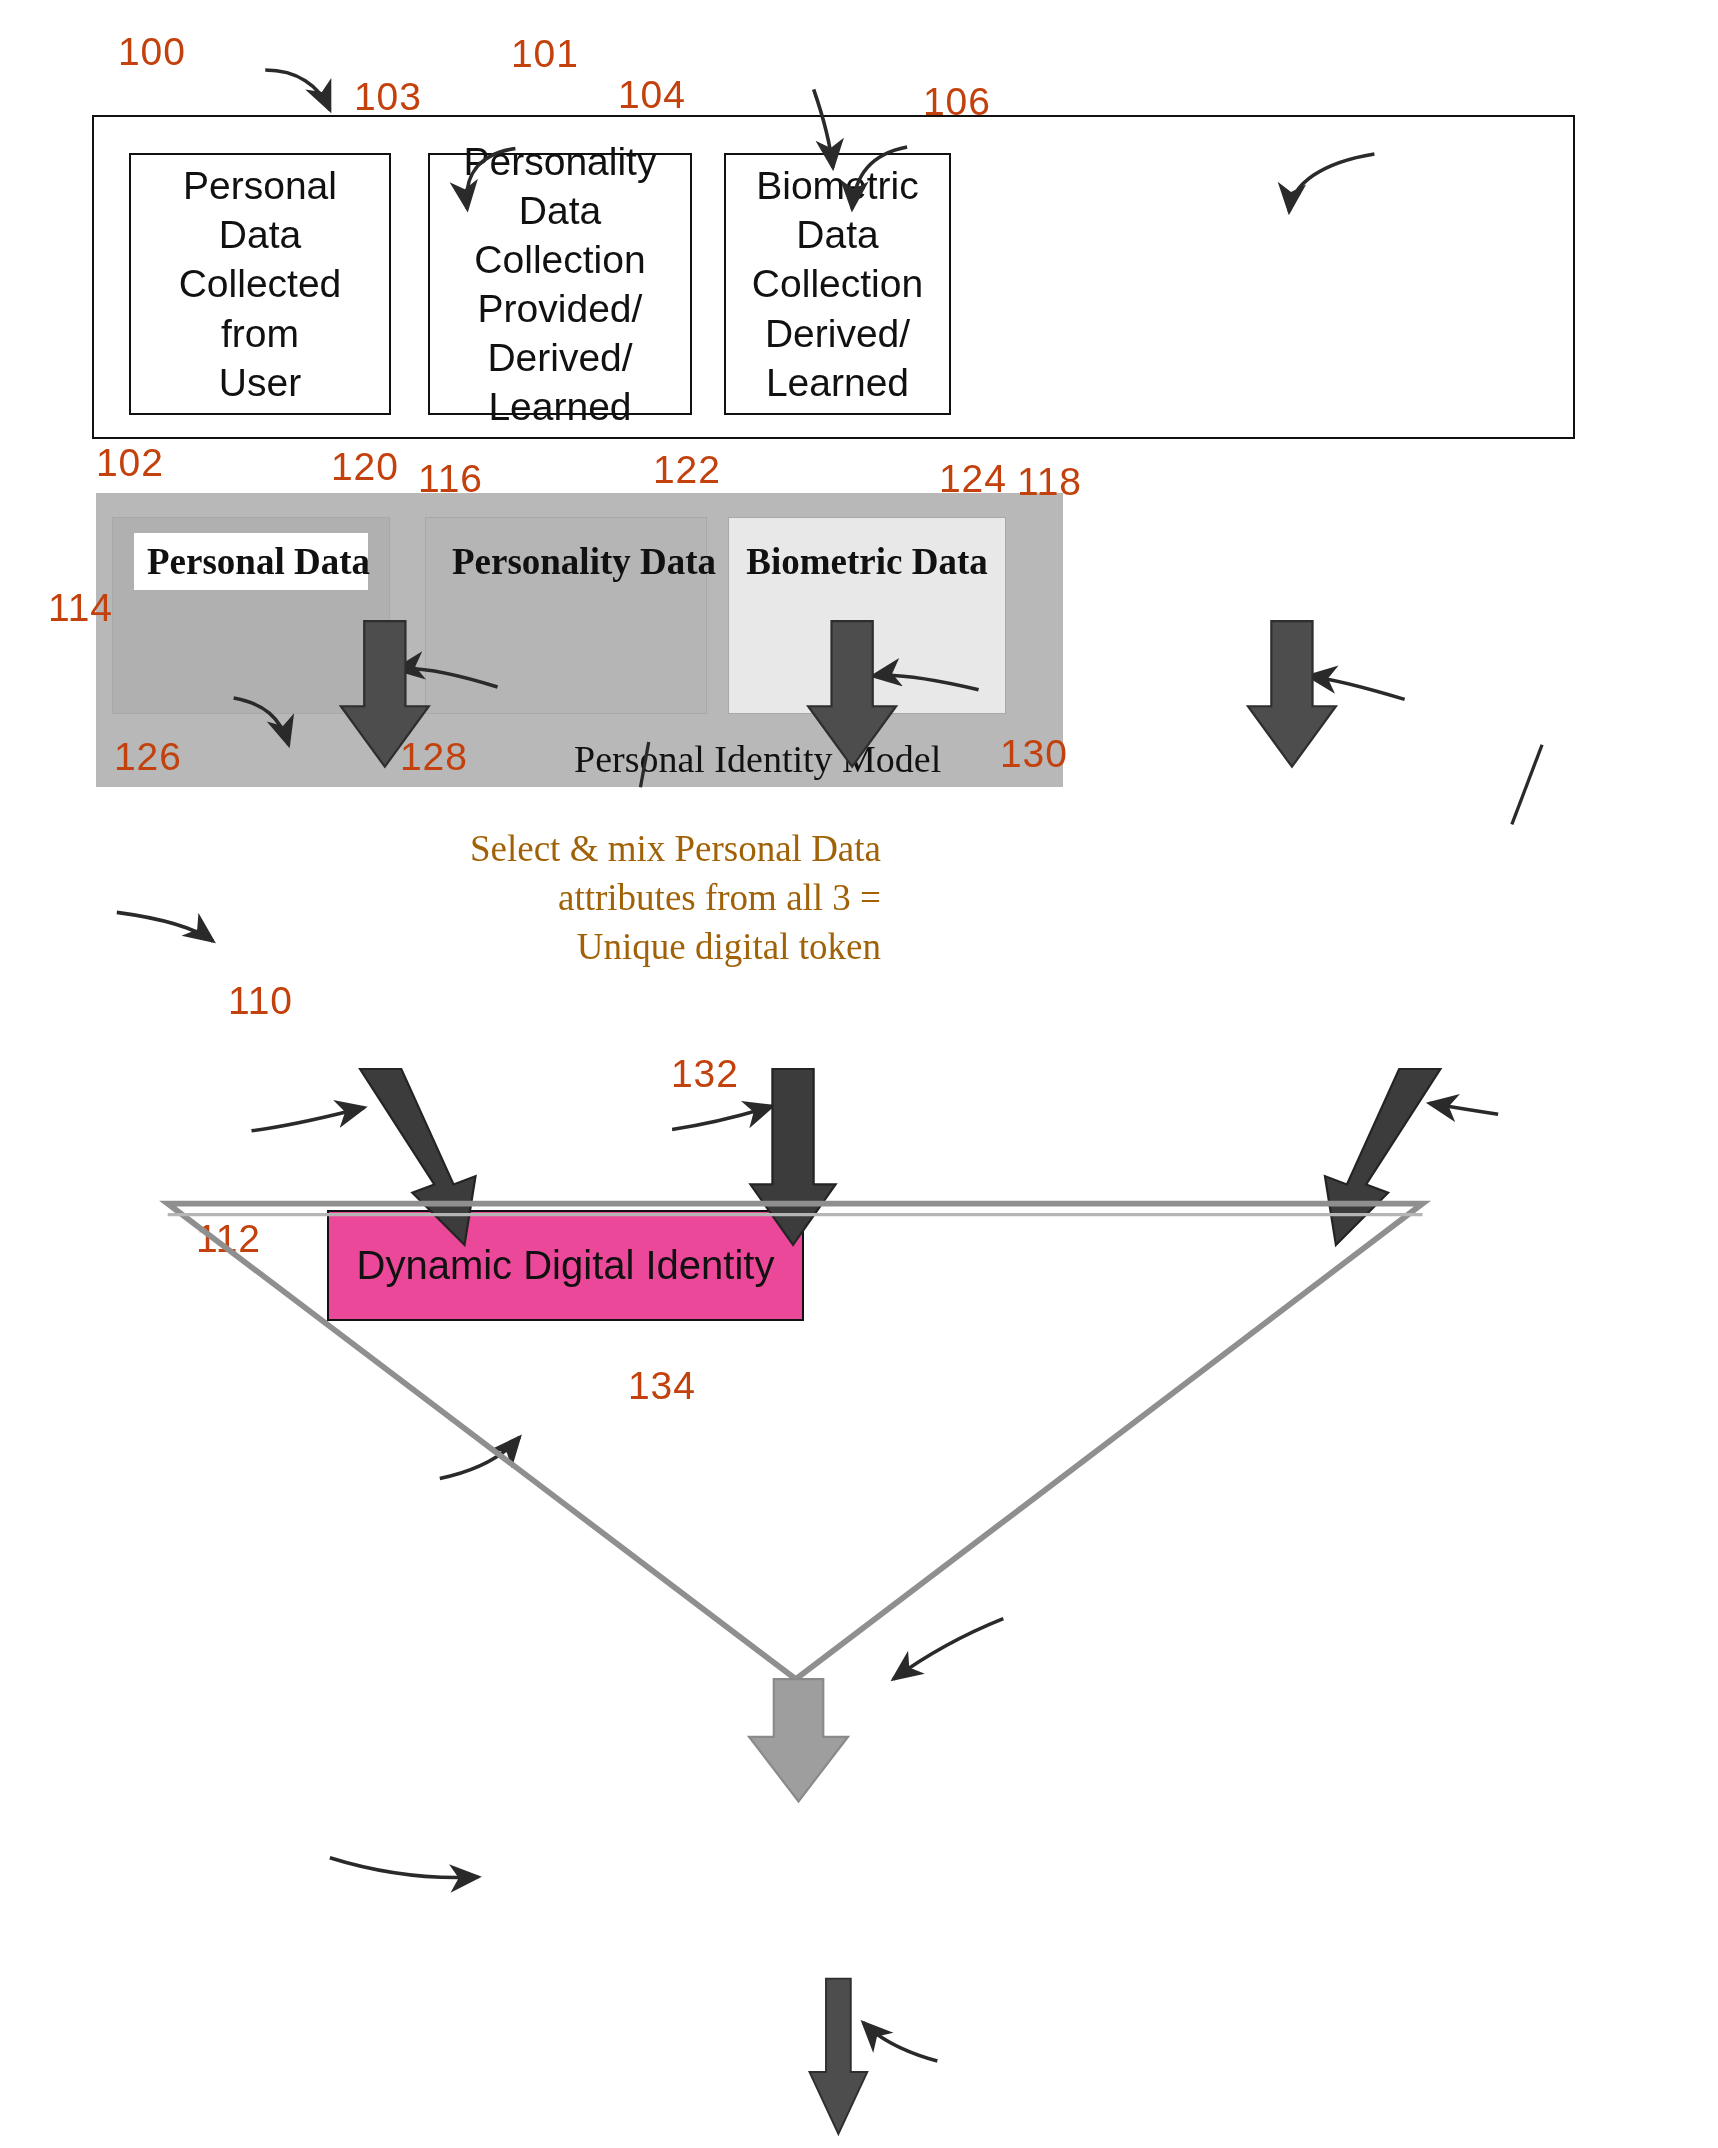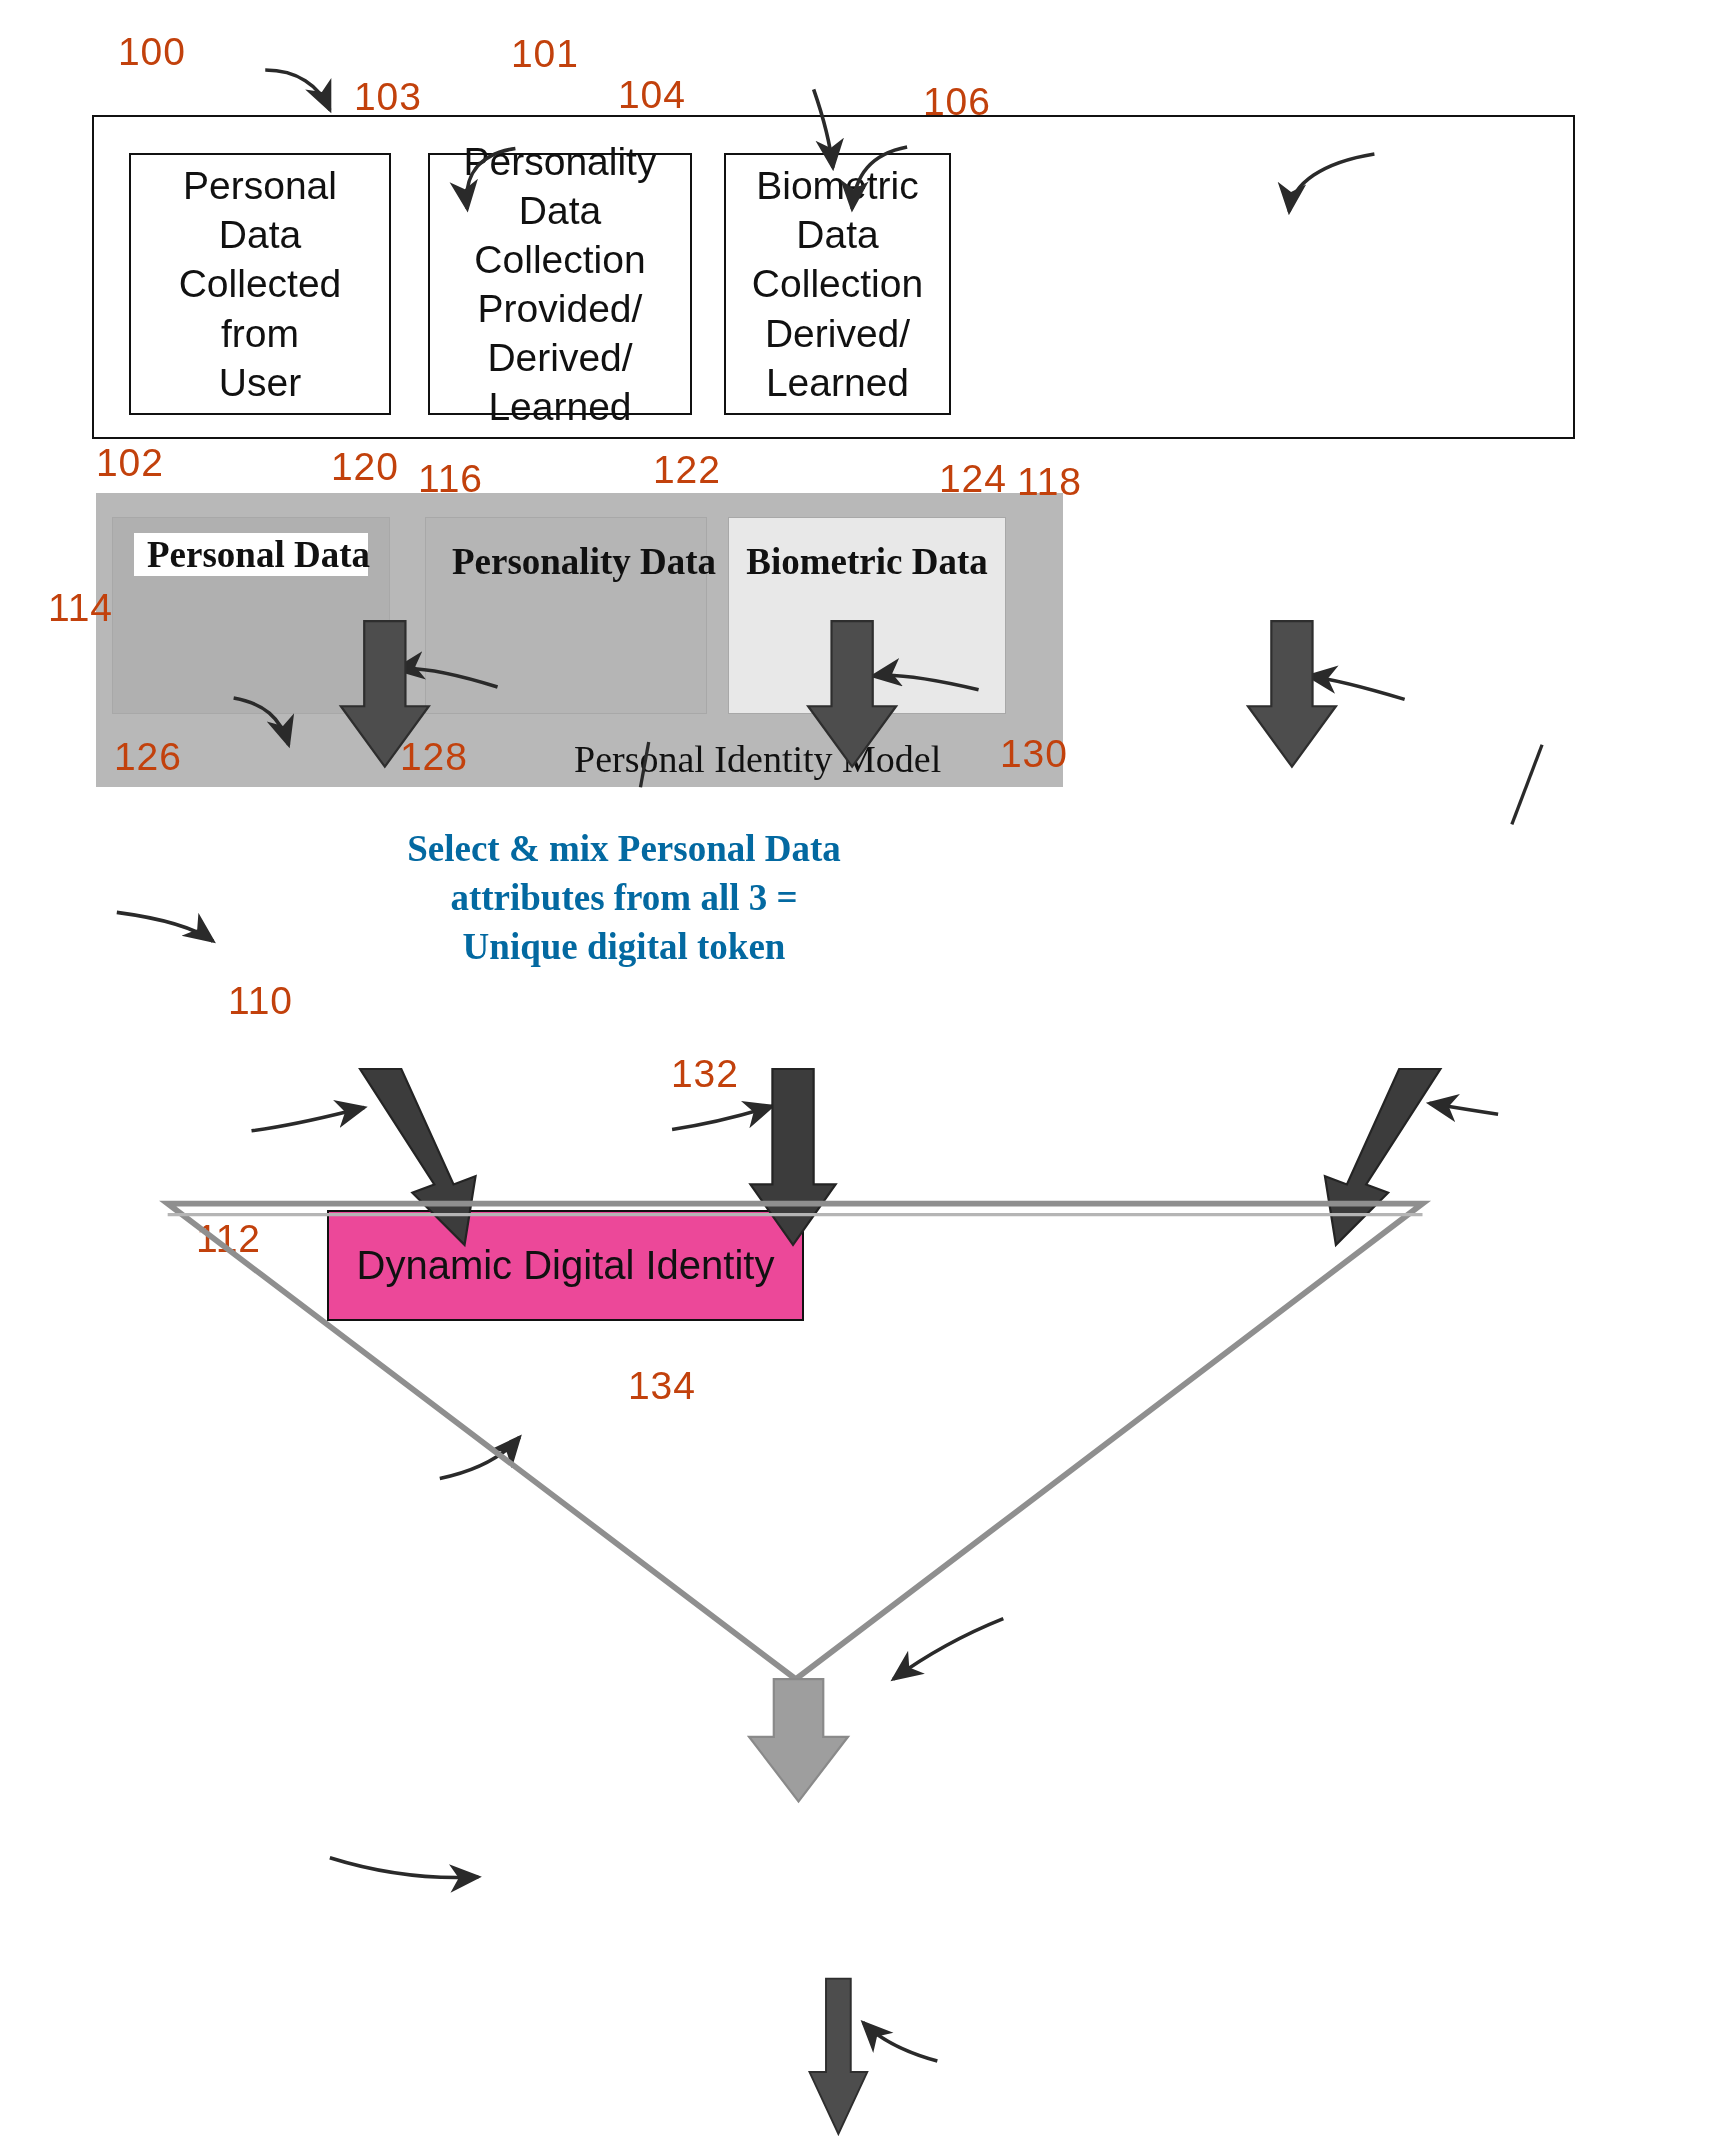--- a/index.html
+++ b/index.html
@@ -76,32 +76,31 @@
   .pim-cell-label {
     font-family: "Liberation Serif", serif;
     font-weight: bold;
     font-size: 37px;
     color: #111;
     white-space: nowrap;
     text-align: center;
   }
   .pim-cell-label.boxed {
     background: #ffffff;
-    padding: 0 13px;
+    padding: 7px 13px;
   }
 
   
   .funnel-text {
     font-family: "Liberation Serif", serif;
     font-size: 37px;
     line-height: 1.33;
-    color: #0369a1;
-    text-align: center;
+    color: #a16207;
+    text-align: right;
     white-space: pre-line;
-    font-weight: bold;
   }
 
   
   .result-box {
     border: 2.8px solid #111;
     background: #ec4899;
     display: flex;
     align-items: center;
     justify-content: center;
     box-sizing: border-box;

